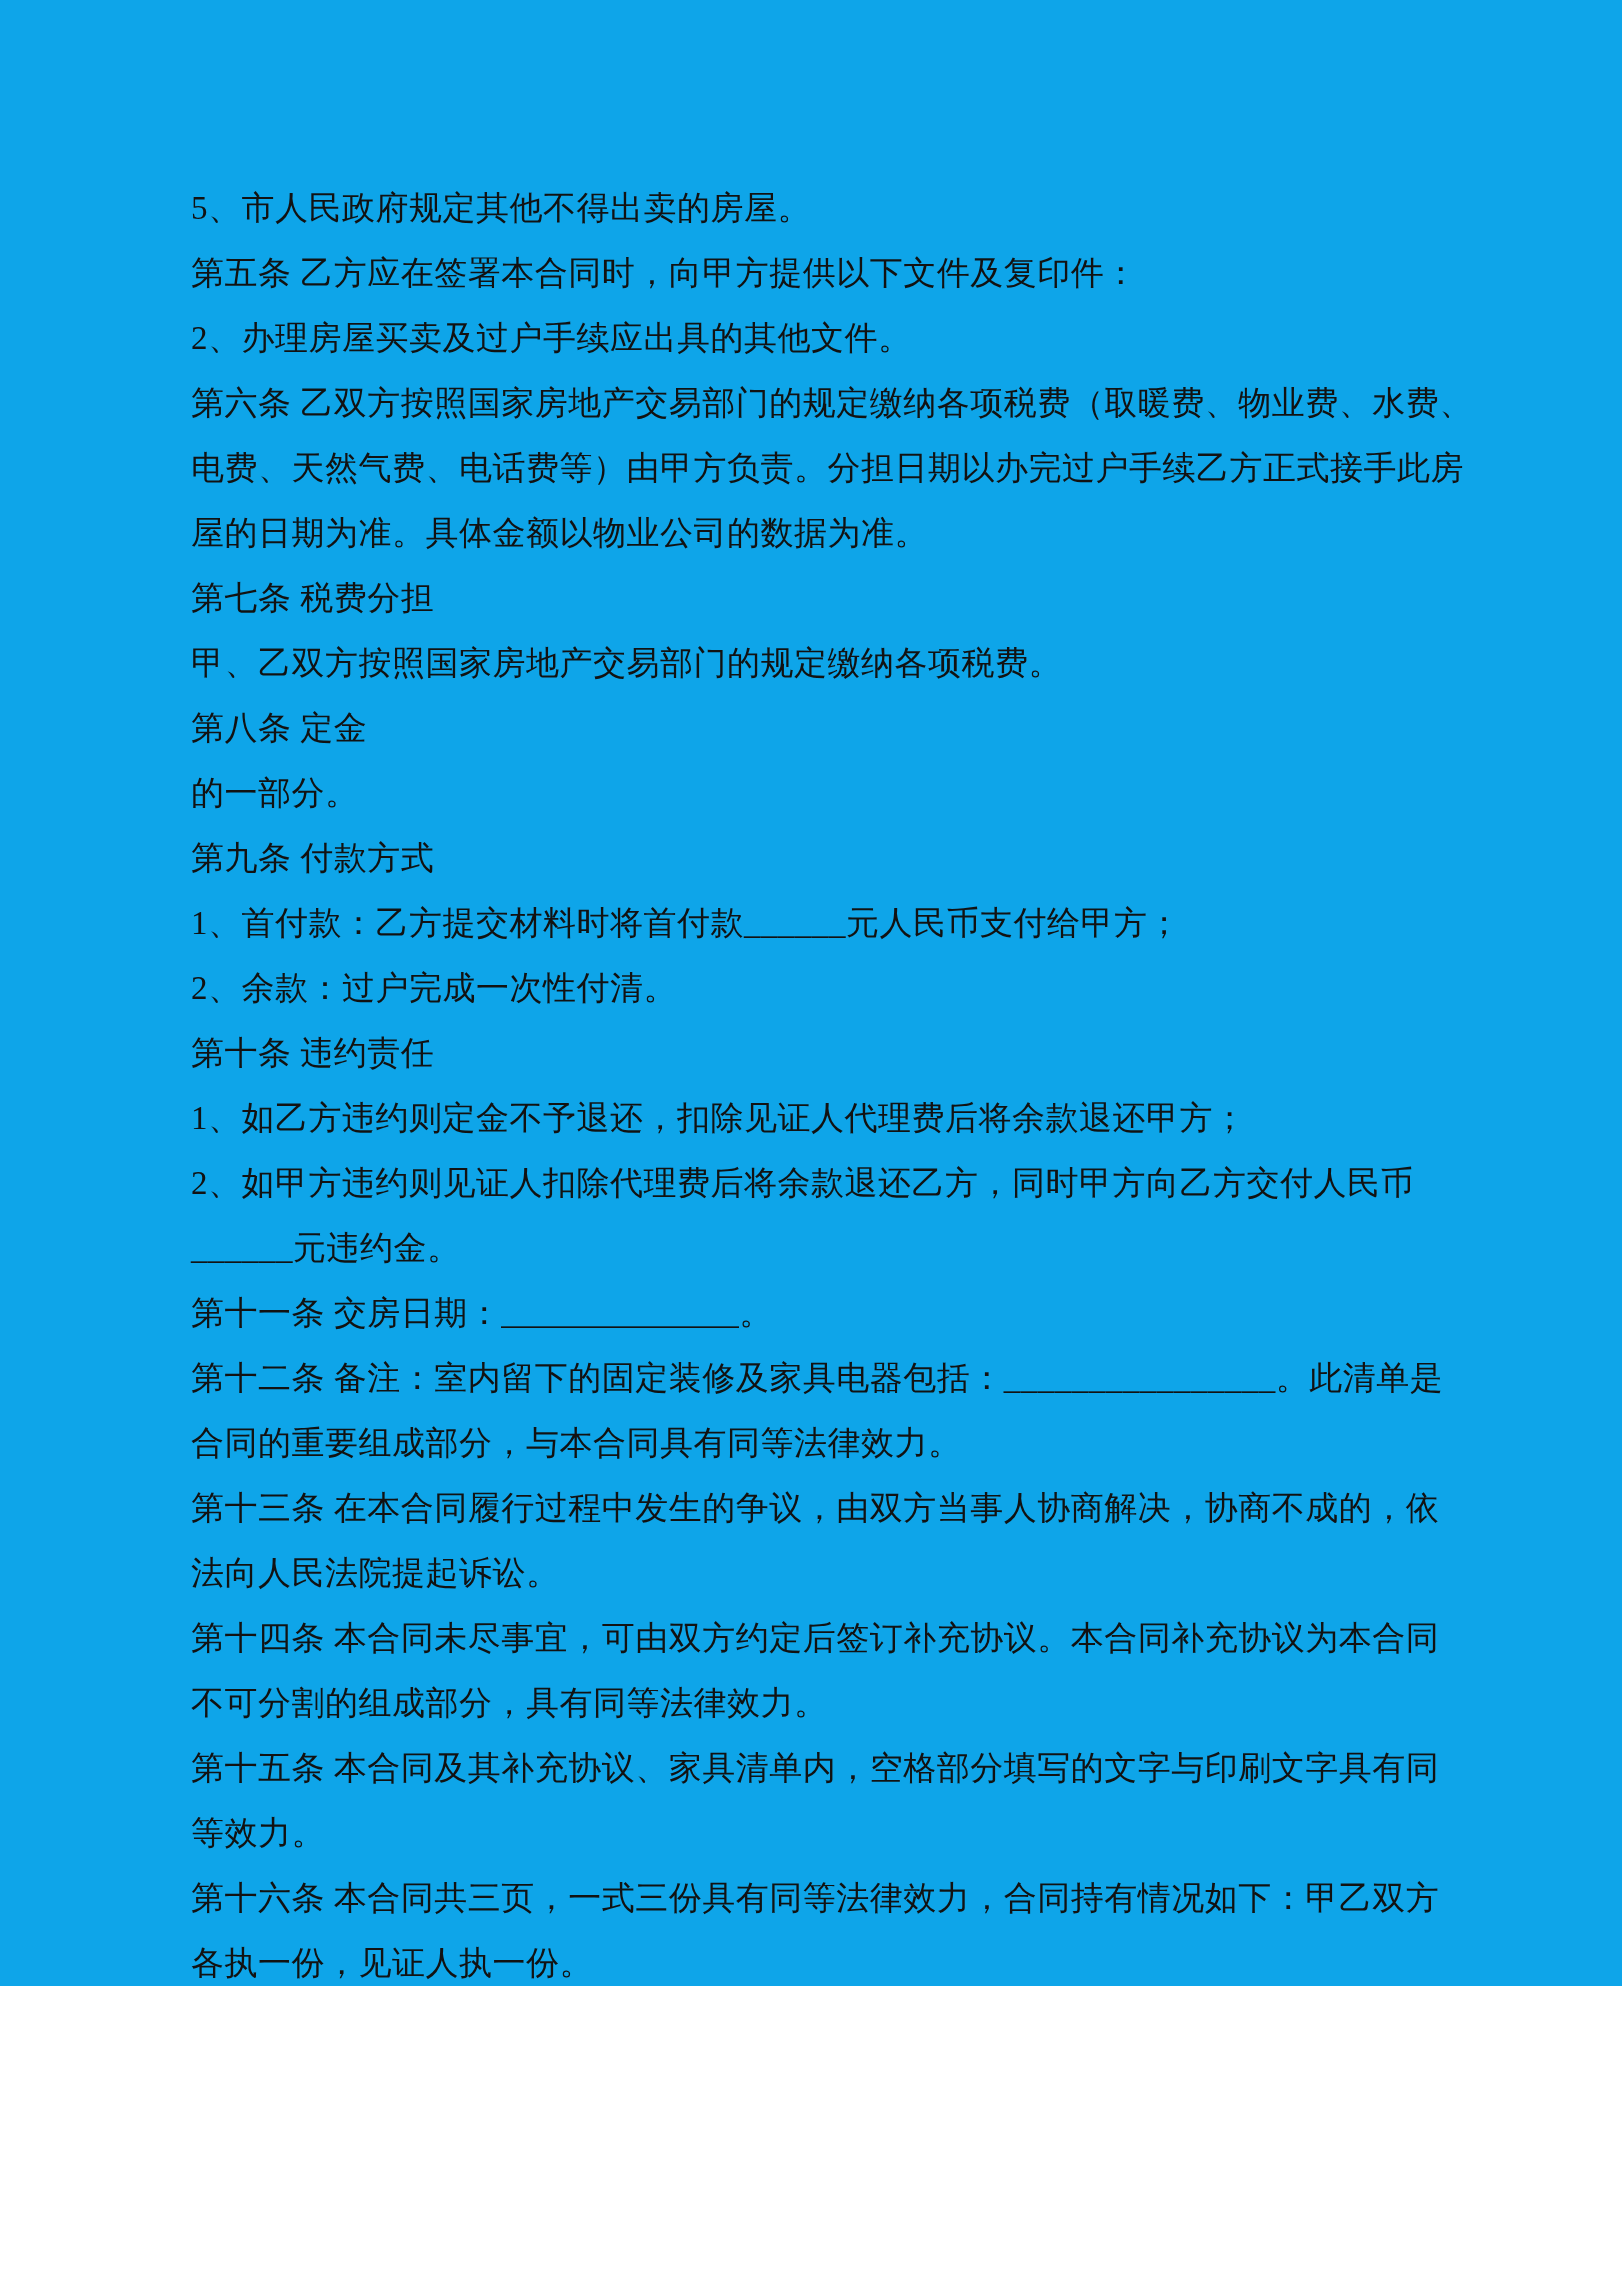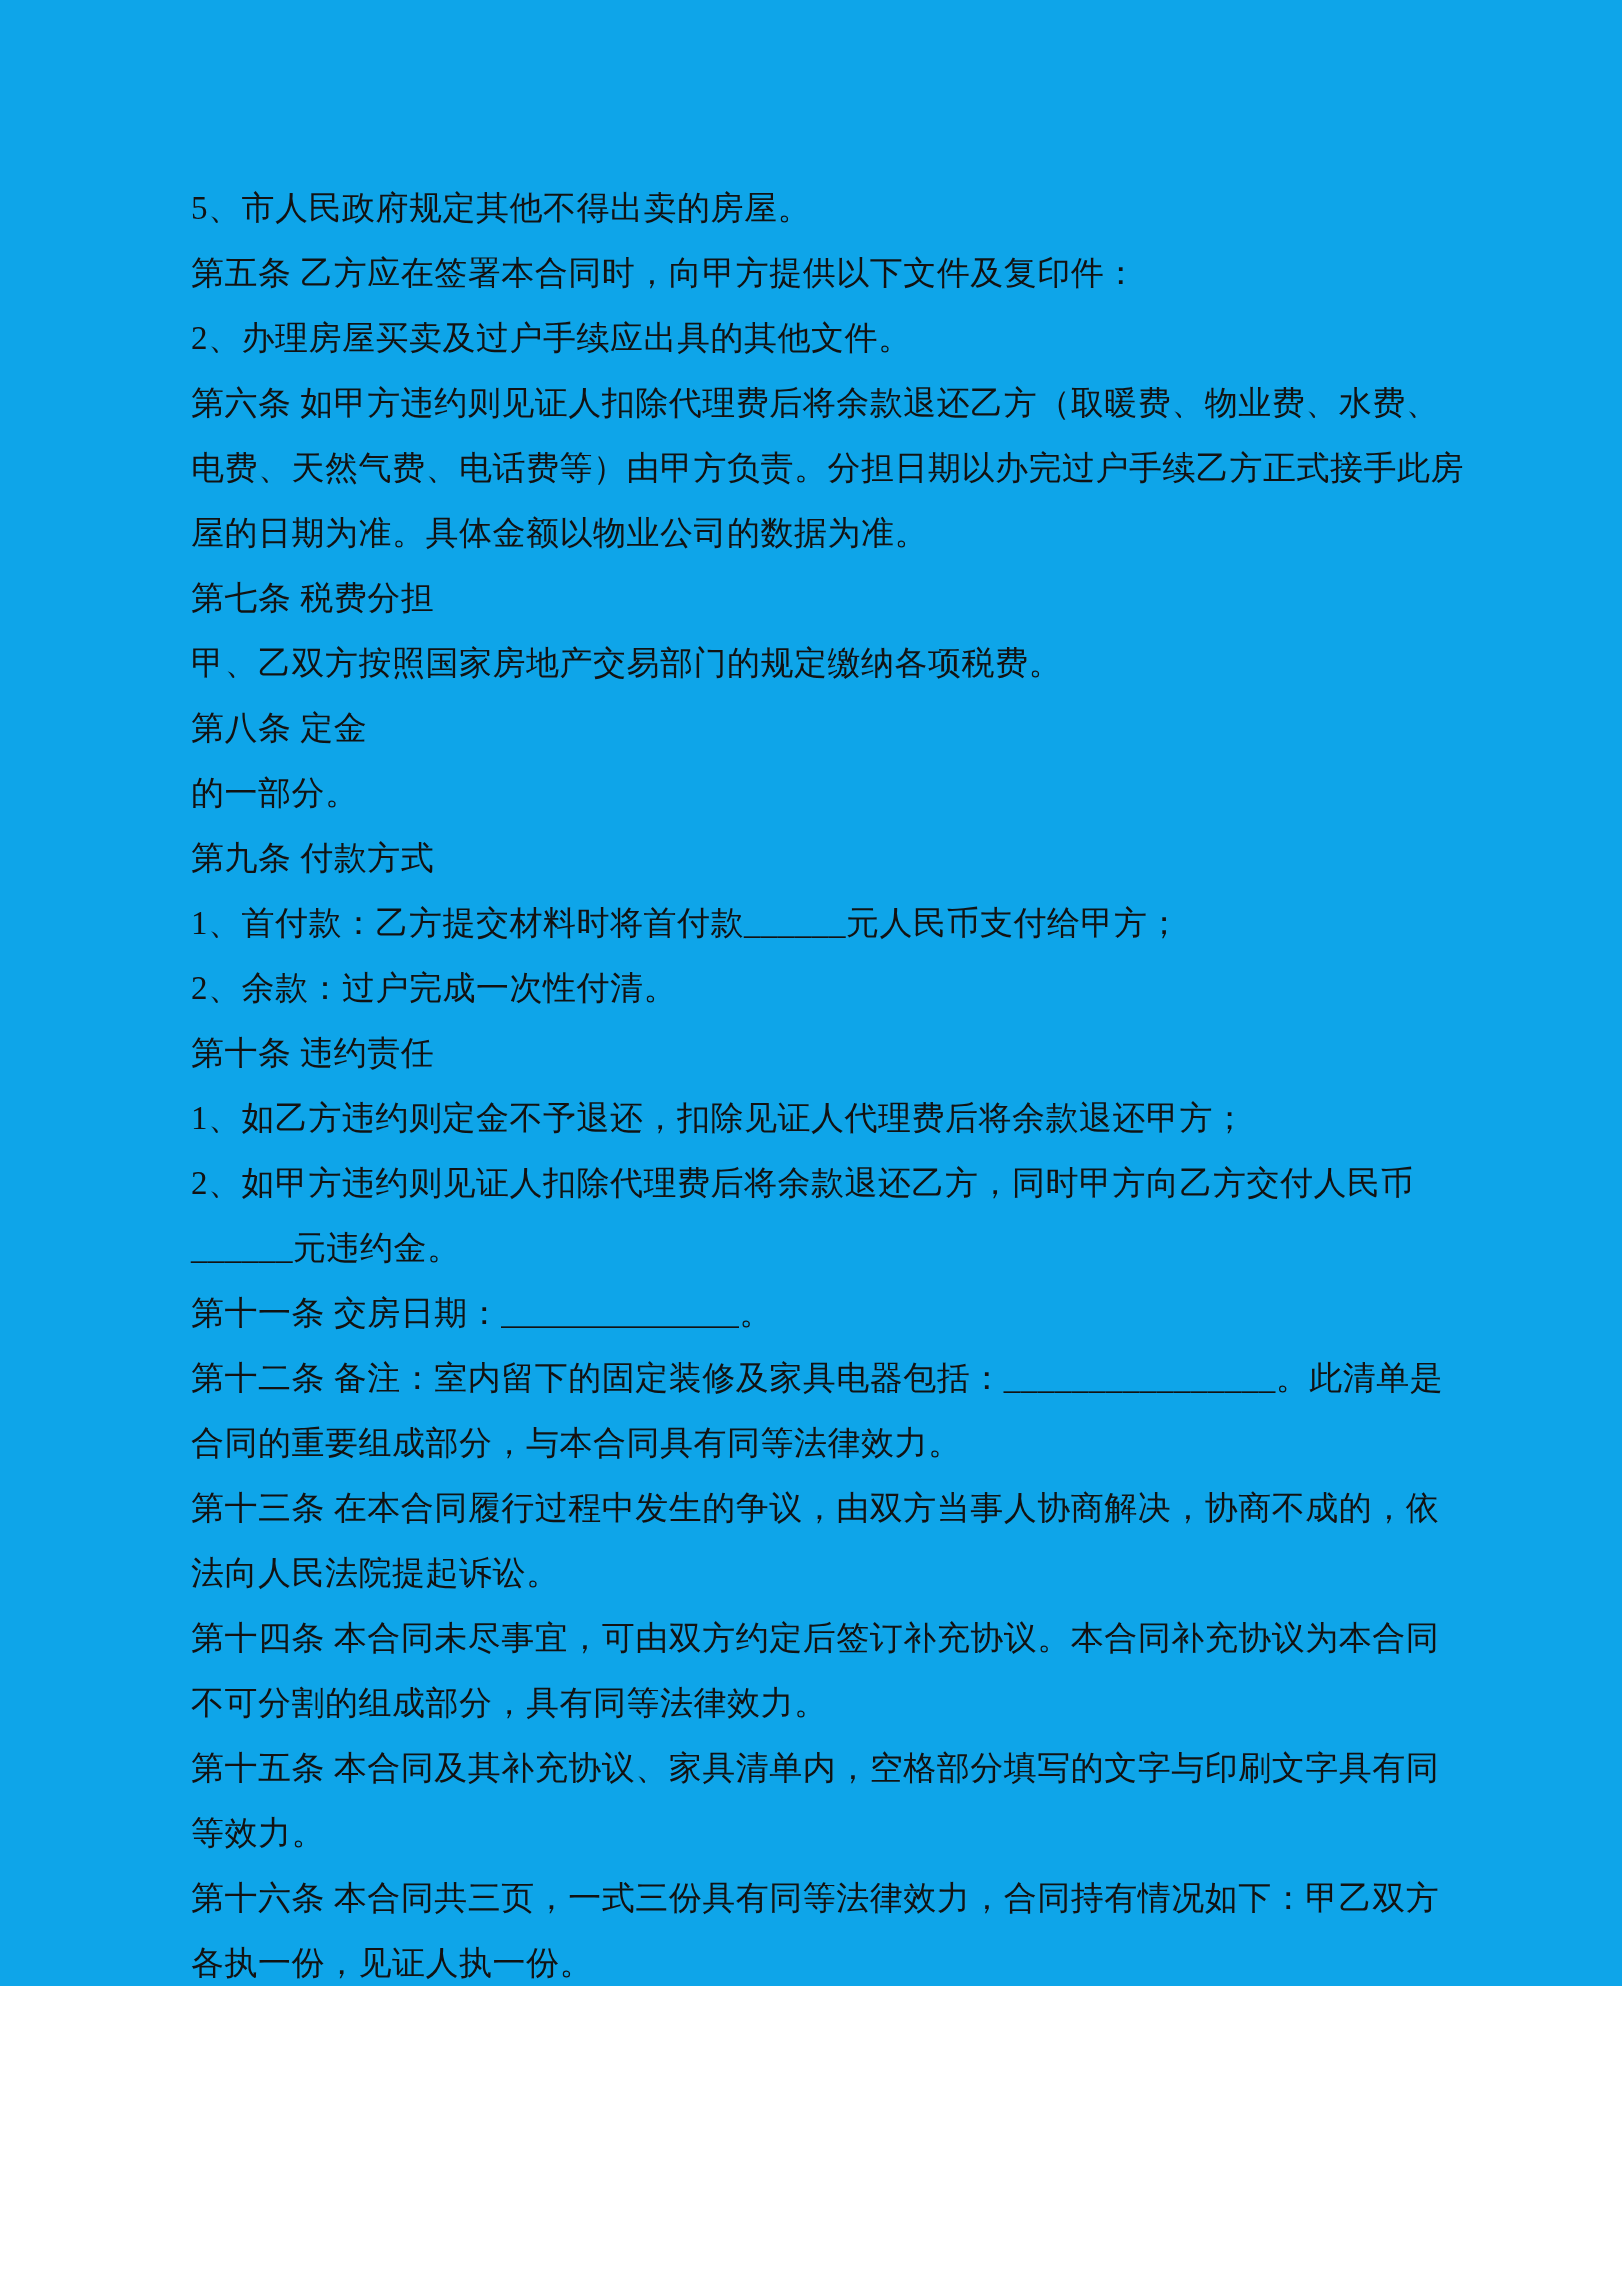--- a/index.html
+++ b/index.html
@@ -44,21 +44,21 @@
   }
 </style>
 </head>
 <body>
 
 <div class="page">
   <div class="content">
     <p class="line">5、市人民政府规定其他不得出卖的房屋。</p>
     <p class="line">第五条 乙方应在签署本合同时，向甲方提供以下文件及复印件：</p>
     <p class="line">2、办理房屋买卖及过户手续应出具的其他文件。</p>
-    <p class="line">第六条 如甲方违约则见证人扣除代理费后将余款退还乙方（取暖费、物业费、水费、</p>
+    <p class="line">第六条 乙双方按照国家房地产交易部门的规定缴纳各项税费（取暖费、物业费、水费、</p>
     <p class="line">电费、天然气费、电话费等）由甲方负责。分担日期以办完过户手续乙方正式接手此房</p>
     <p class="line">屋的日期为准。具体金额以物业公司的数据为准。</p>
     <p class="line">第七条 税费分担</p>
     <p class="line">甲、乙双方按照国家房地产交易部门的规定缴纳各项税费。</p>
     <p class="line">第八条 定金</p>
     <p class="line">的一部分。</p>
     <p class="line">第九条 付款方式</p>
     <p class="line">1、首付款：乙方提交材料时将首付款______元人民币支付给甲方；</p>
     <p class="line">2、余款：过户完成一次性付清。</p>
     <p class="line">第十条 违约责任</p>

